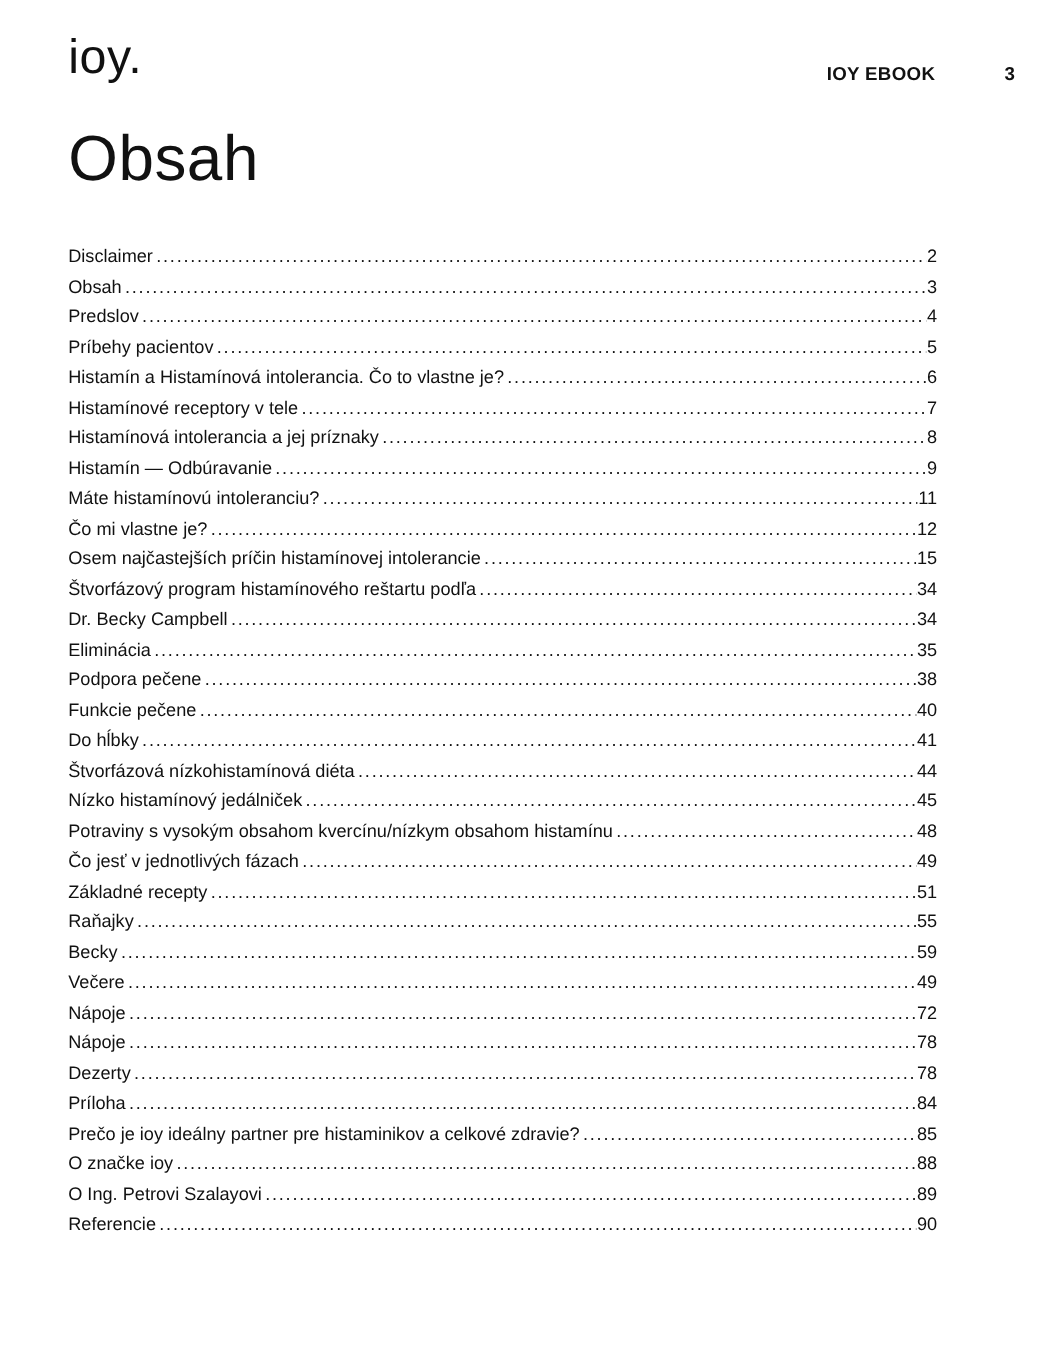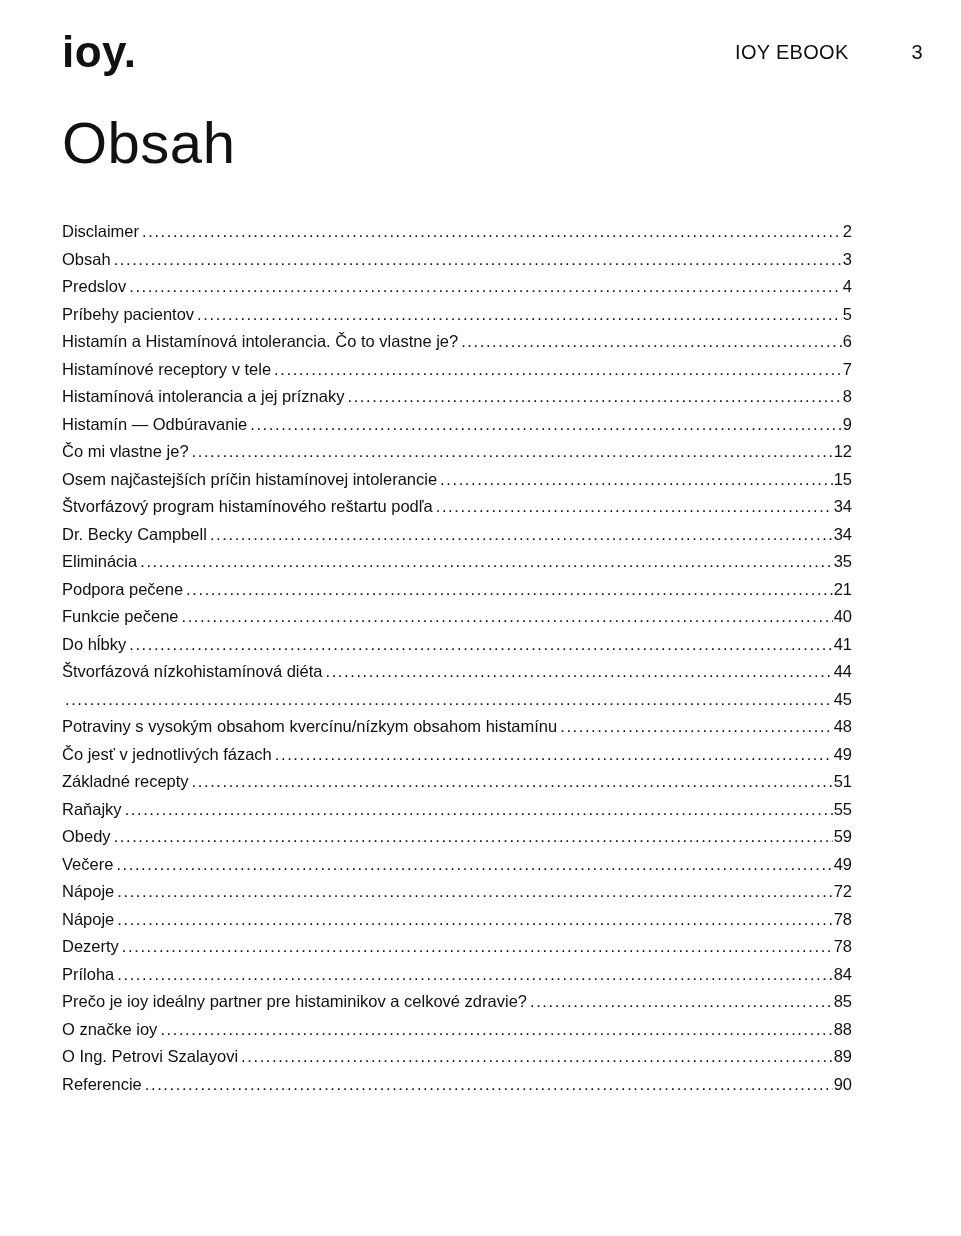--- a/index.html
+++ b/index.html
@@ -13,32 +13,32 @@
     background:#ffffff;
     overflow:hidden;
   }
   .header {
     display:flex;
     align-items:flex-start;
     padding:30px 38px 0 62px;
   }
   .logo {
     font-size:44px;
-    font-weight:700;
+    font-weight:400;
     line-height:1;
     letter-spacing:0.5px;
   }
   .header-right {
     margin-left:auto;
-    margin-top:12px;
+    margin-top:29px;
     display:flex;
     align-items:baseline;
     gap:63px;
-    font-size:20px;
-    font-weight:400;
+    font-size:17px;
+    font-weight:700;
     letter-spacing:0.3px;
     line-height:1;
   }
   .page-title {
     margin:40px 0 0 62px;
     font-size:58px;
     font-weight:400;
     line-height:1;
     letter-spacing:0.5px;
   }
@@ -123,20 +123,25 @@
     <span class="toc-dots"></span>
     <span class="toc-page">8</span>
   </div>
 
   <div class="toc-row">
     <span class="toc-label">Histamín — Odbúravanie</span>
     <span class="toc-dots"></span>
     <span class="toc-page">9</span>
   </div>
 
+  <div class="toc-row">
+    <span class="toc-label">Máte histamínovú intoleranciu?</span>
+    <span class="toc-dots"></span>
+    <span class="toc-page">11</span>
+  </div>
 
   <div class="toc-row">
     <span class="toc-label">Čo mi vlastne je?</span>
     <span class="toc-dots"></span>
     <span class="toc-page">12</span>
   </div>
 
   <div class="toc-row">
     <span class="toc-label">Osem najčastejších príčin histamínovej intolerancie</span>
     <span class="toc-dots"></span>
@@ -157,21 +162,21 @@
 
   <div class="toc-row">
     <span class="toc-label">Eliminácia</span>
     <span class="toc-dots"></span>
     <span class="toc-page">35</span>
   </div>
 
   <div class="toc-row">
     <span class="toc-label">Podpora pečene</span>
     <span class="toc-dots"></span>
-    <span class="toc-page">21</span>
+    <span class="toc-page">38</span>
   </div>
 
   <div class="toc-row">
     <span class="toc-label">Funkcie pečene</span>
     <span class="toc-dots"></span>
     <span class="toc-page">40</span>
   </div>
 
   <div class="toc-row">
     <span class="toc-label">Do hĺbky</span>
@@ -180,20 +185,21 @@
   </div>
 
 
   <div class="toc-row">
     <span class="toc-label">Štvorfázová nízkohistamínová diéta</span>
     <span class="toc-dots"></span>
     <span class="toc-page">44</span>
   </div>
 
   <div class="toc-row">
+    <span class="toc-label">Nízko histamínový jedálniček</span>
     <span class="toc-dots"></span>
     <span class="toc-page">45</span>
   </div>
 
   <div class="toc-row">
     <span class="toc-label">Potraviny s vysokým obsahom kvercínu/nízkym obsahom histamínu</span>
     <span class="toc-dots"></span>
     <span class="toc-page">48</span>
   </div>
 
@@ -209,21 +215,21 @@
     <span class="toc-page">51</span>
   </div>
 
   <div class="toc-row">
     <span class="toc-label">Raňajky</span>
     <span class="toc-dots"></span>
     <span class="toc-page">55</span>
   </div>
 
   <div class="toc-row">
-    <span class="toc-label">Obedy</span>
+    <span class="toc-label">Becky</span>
     <span class="toc-dots"></span>
     <span class="toc-page">59</span>
   </div>
 
   <div class="toc-row">
     <span class="toc-label">Večere</span>
     <span class="toc-dots"></span>
     <span class="toc-page">49</span>
   </div>
 

